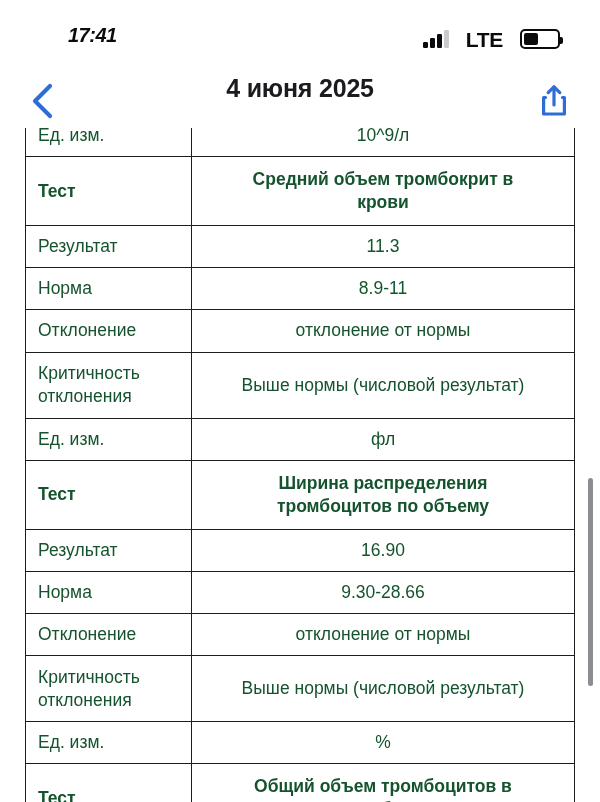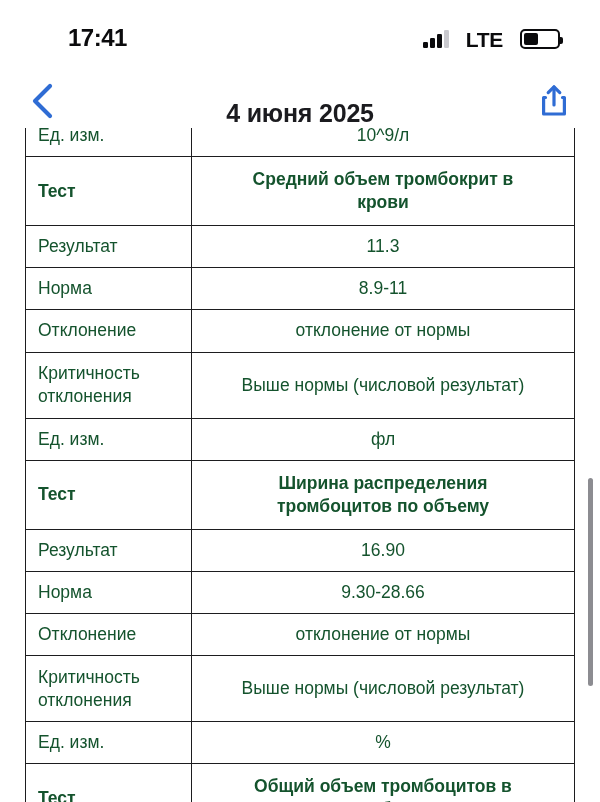--- a/index.html
+++ b/index.html
@@ -28,24 +28,25 @@
     display: flex;
     align-items: center;
     justify-content: space-between;
     padding: 0 40px 0 0;
   }
 
   .status-time {
     position: absolute;
     left: 68px;
     top: 24px;
-    font-size: 24px;
+    font-size: 20px;
     font-weight: bold;
     letter-spacing: -0.5px;
     color: #0b0b0d;
+    font-style: italic;
   }
 
   .status-right {
     position: absolute;
     right: 40px;
     top: 26px;
     display: flex;
     align-items: center;
     gap: 17px;
     height: 26px;
@@ -98,21 +99,21 @@
     height: 100%;
     background: #0b0b0d;
     border-radius: 2px;
   }
 
   
   .nav-bar {
     position: relative;
     height: 54px;
     display: flex;
-    align-items: flex-end;
+    align-items: flex-start;
     justify-content: center;
   }
 
   .nav-title {
     font-size: 25px;
     font-weight: bold;
     color: #1b1b1f;
     letter-spacing: -0.2px;
   }
 

